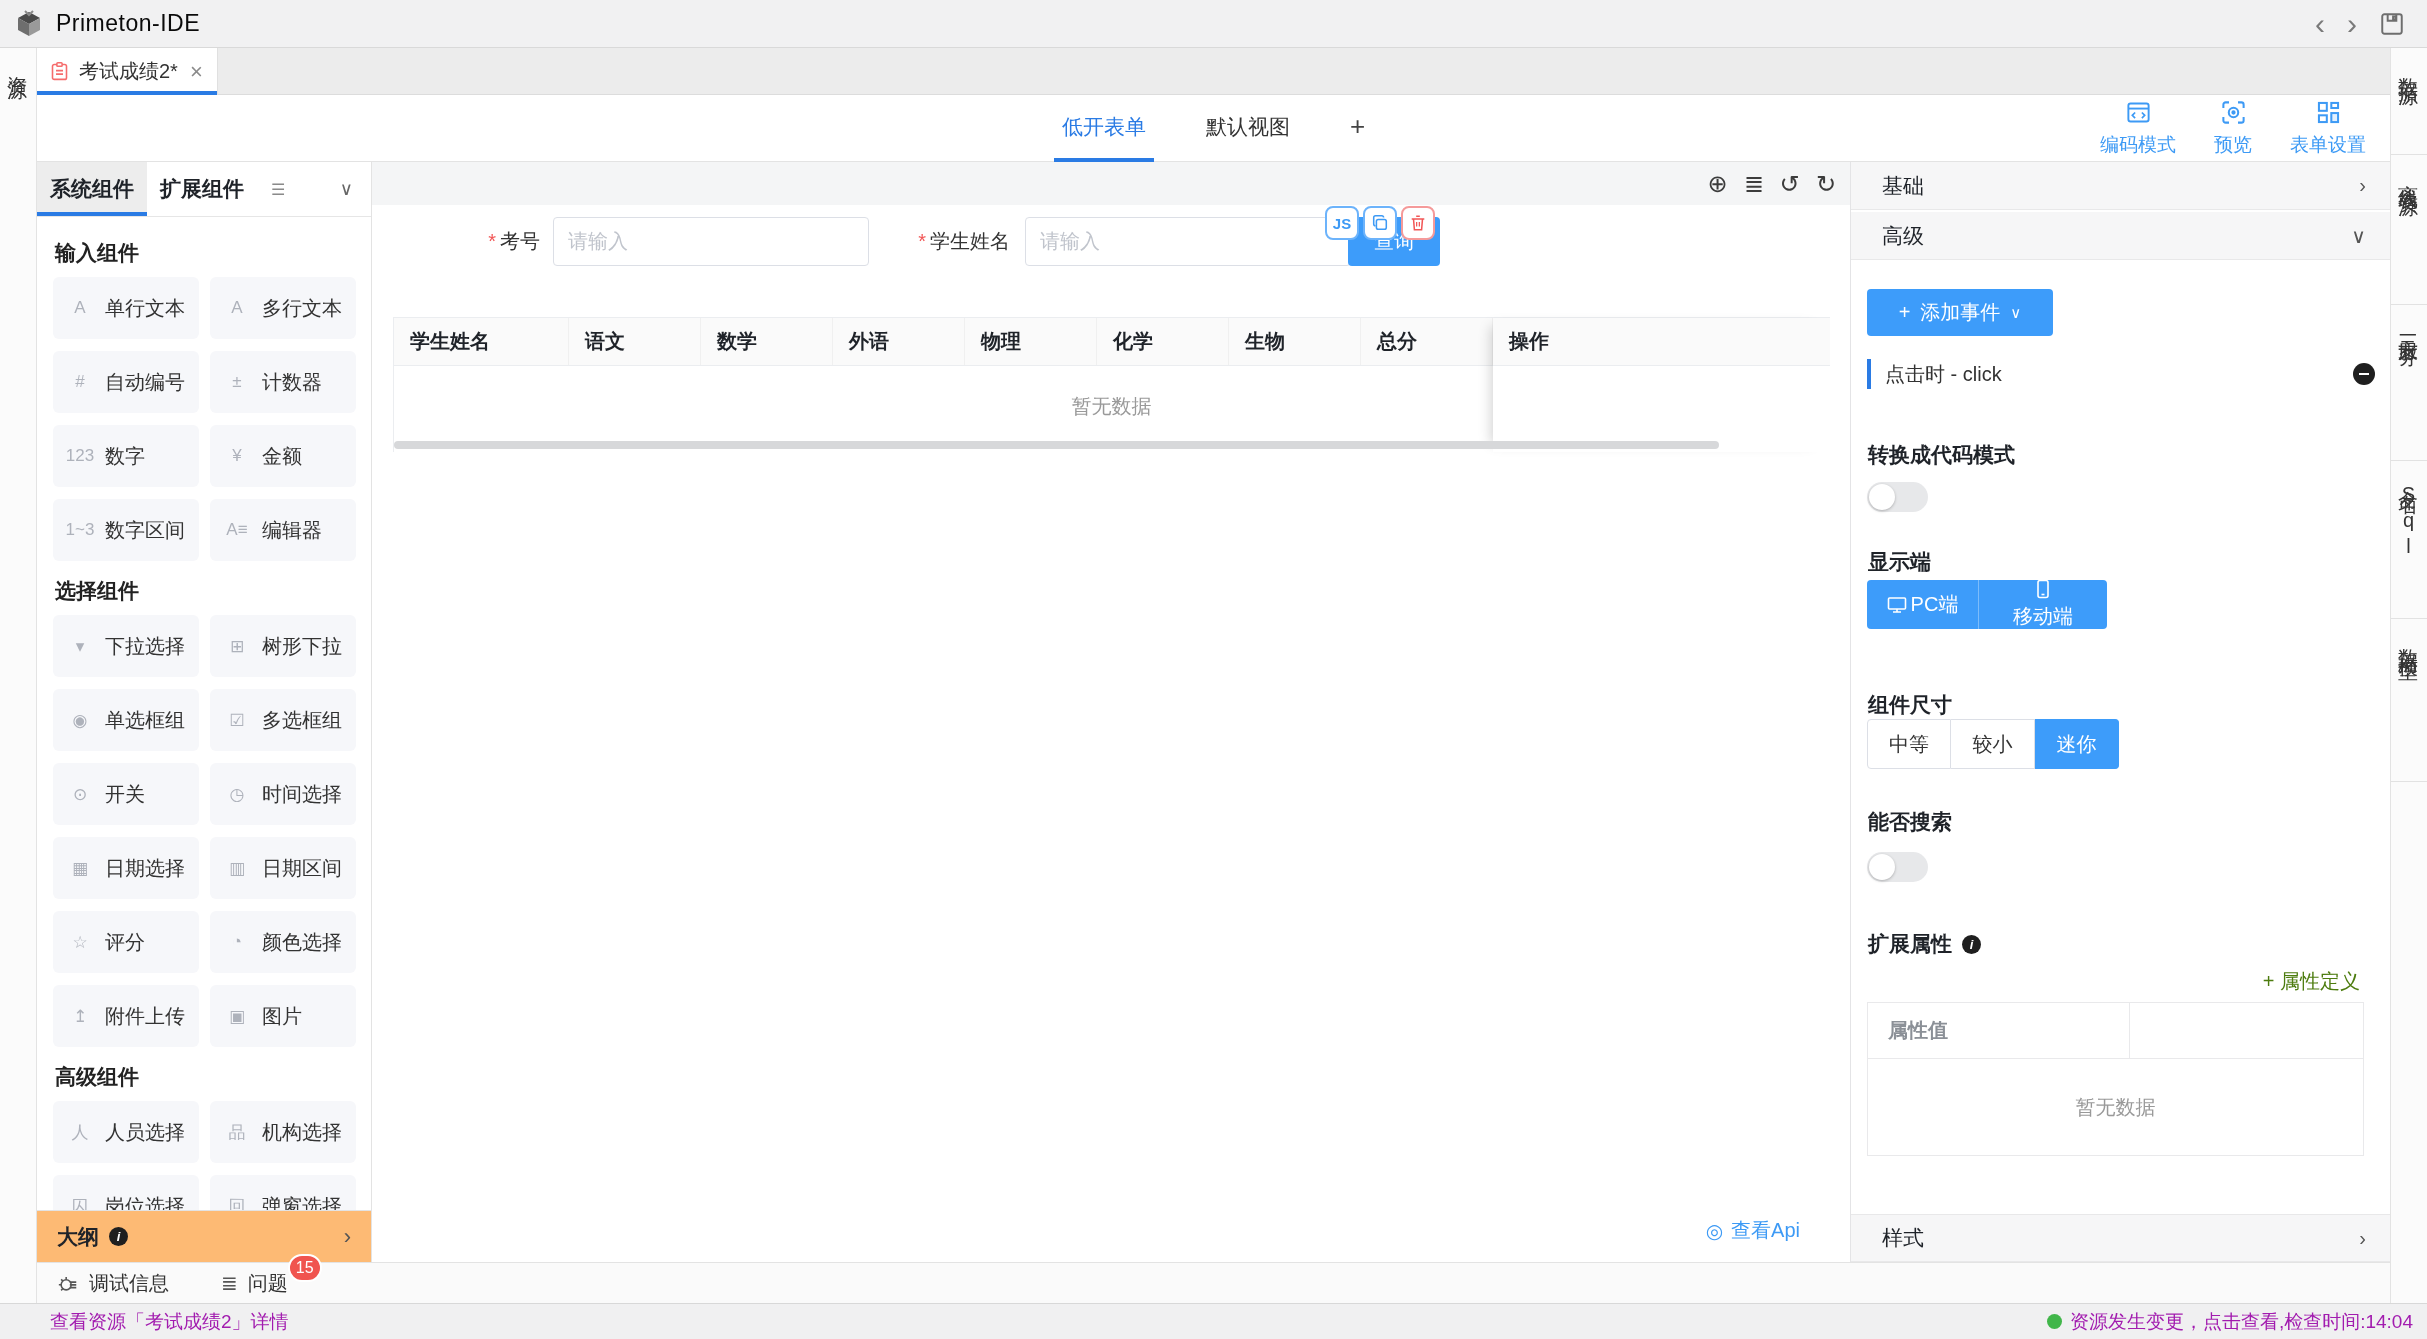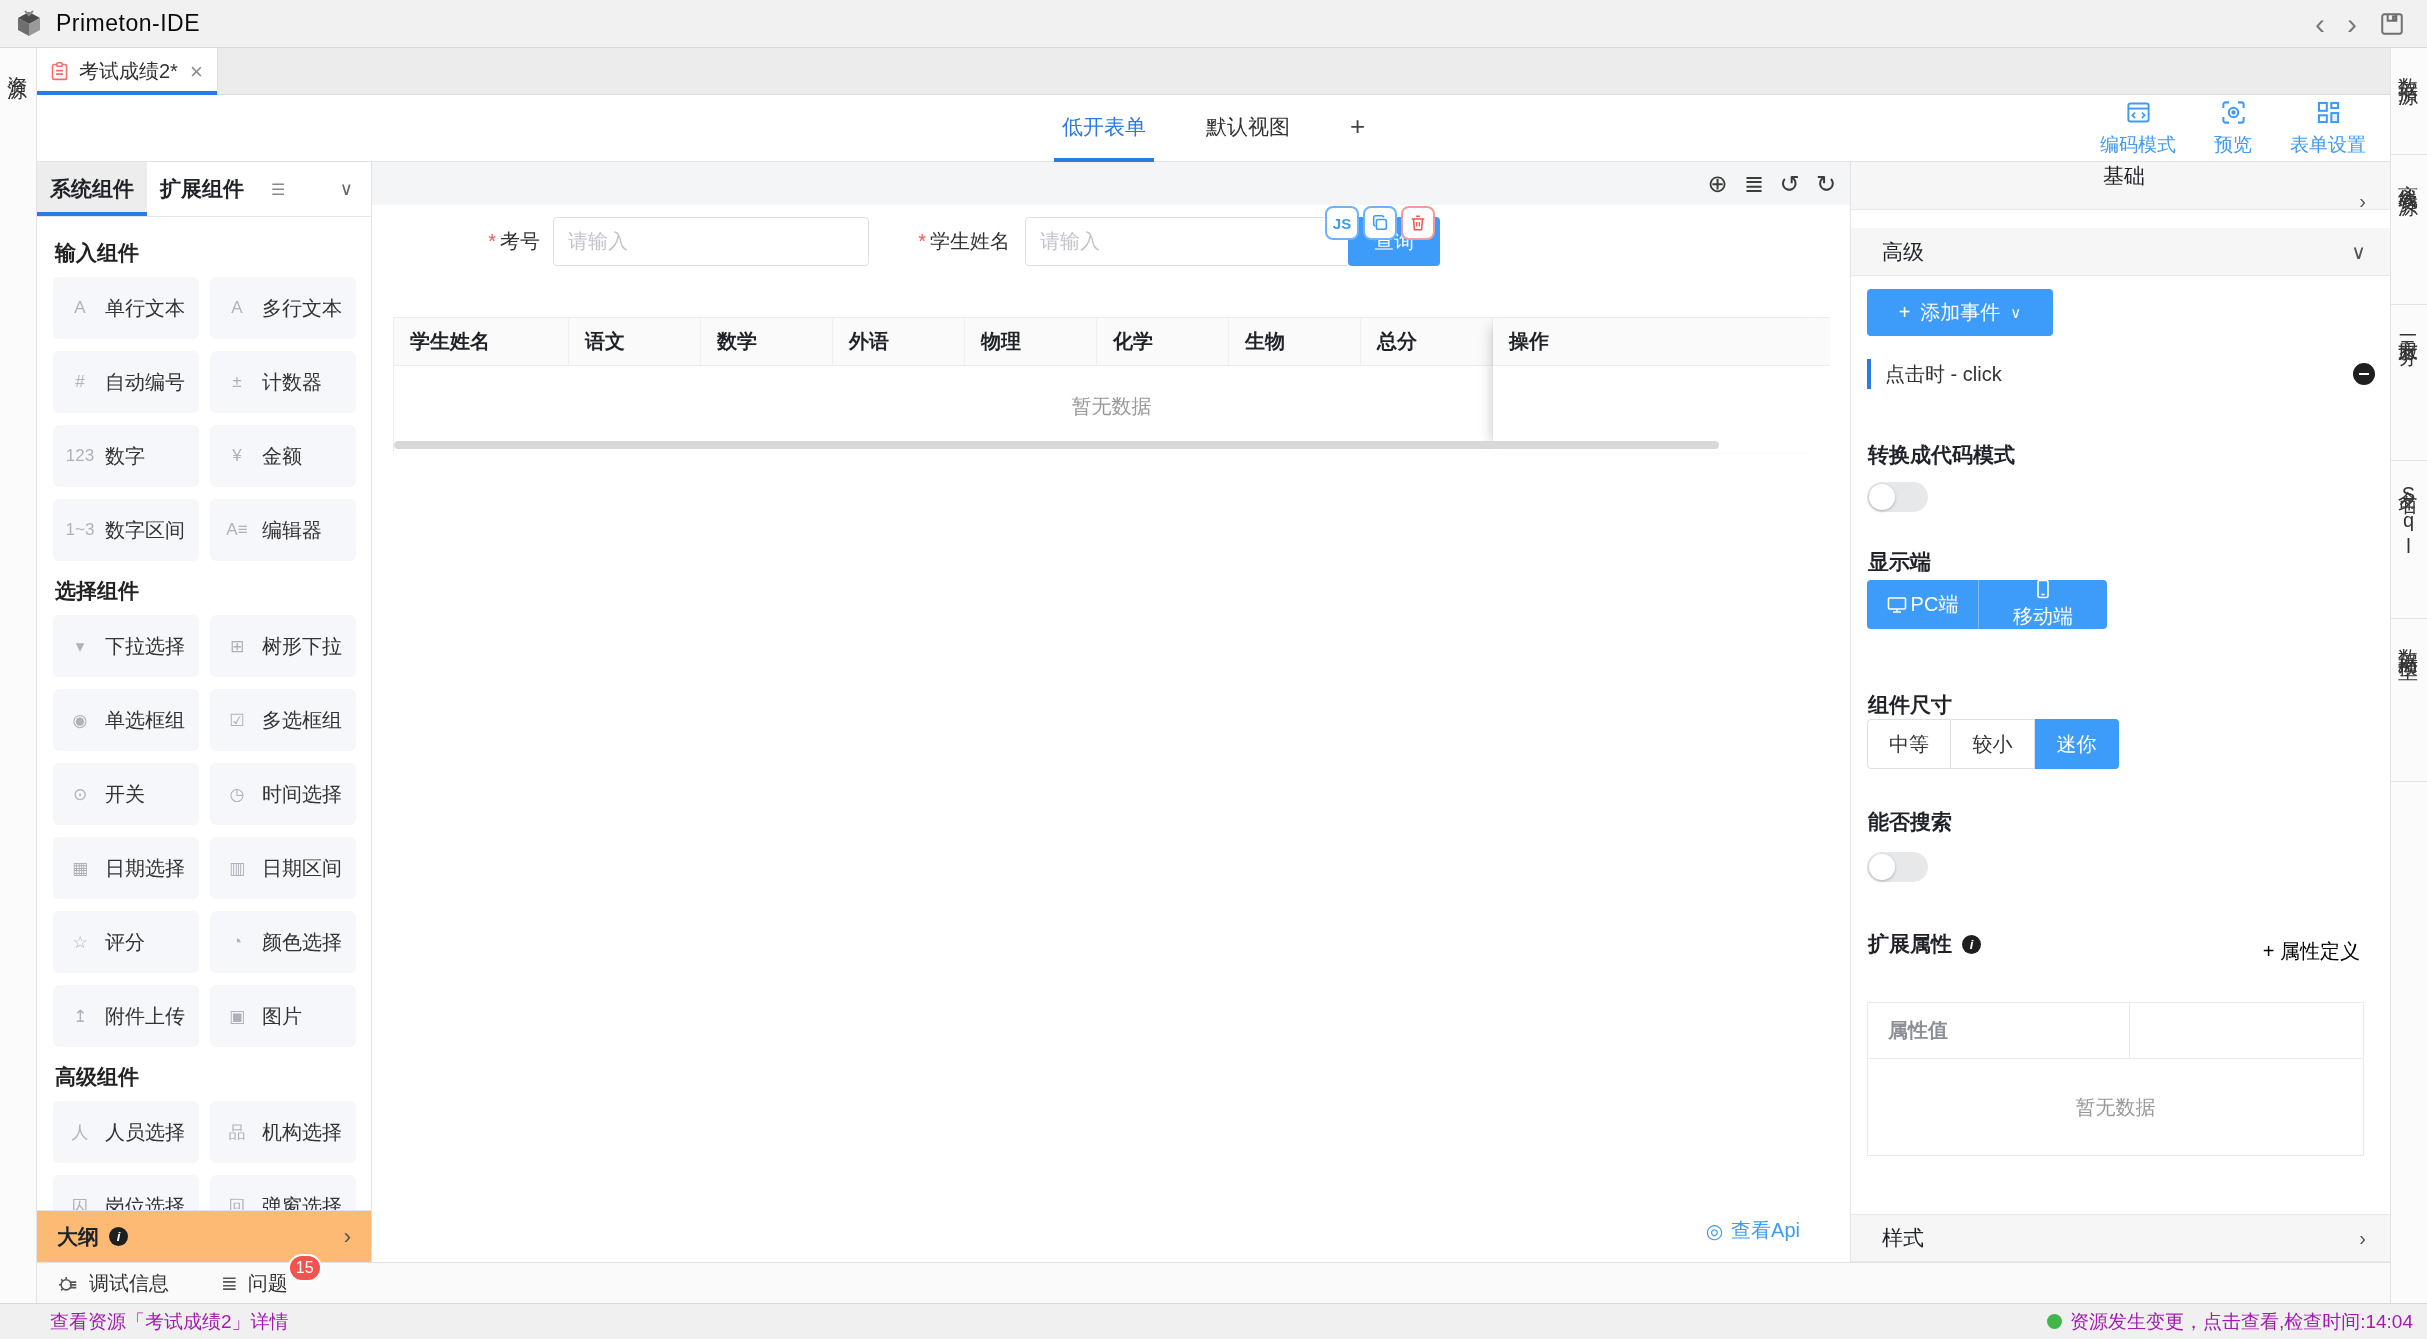--- a/index.html
+++ b/index.html
@@ -83,40 +83,40 @@
   #fixed-col .fc-head { height:48px; background:#fafafa; border-bottom:1px solid #ebedf0; font-size:20px; font-weight:600; color:#1f2329; padding-left:16px; line-height:47px; }
   #hscroll-thumb { position:absolute; left:0px; bottom:2px; width:1325px; height:8px; background:#d7d8da; border-radius:4px; cursor:pointer; }
   #view-api { position:absolute; right:50px; bottom:18px; display:flex; align-items:center; gap:8px; color:#3d9af5; font-size:20px; cursor:pointer; }
   #view-api .va-icon { font-size:20px; }
 
   
   #inspector { position:absolute; left:1850px; top:162px; width:540px; height:1100px; background:#fff; border-left:1px solid #e4e4e6; }
   .insp-row { height:48px; background:#f6f6f7; border-bottom:1px solid #e8e8e9; display:flex; align-items:center; padding:0 24px 0 31px; cursor:pointer; }
   .insp-row .ir-label { font-size:21px; color:#1f2329; }
   .insp-row .ir-chevron { margin-left:auto; font-size:20px; color:#555; }
-  #row-basic { margin-bottom:18px;flex-direction:column; }
+  #row-basic { margin-bottom:2px; }
   #add-event-btn { position:absolute; left:16px; top:127px; width:186px; height:47px; background:#3d9cfa; border:none; border-radius:4px; color:#fff; font-size:20px; cursor:pointer; font-family:inherit; display:flex; align-items:center; justify-content:center; gap:10px; }
   #event-item { position:absolute; left:16px; top:190px; width:508px; height:44px; display:flex; align-items:center; cursor:pointer; }
   #event-item .ev-bar { width:4px; height:30px; background:#2a7be4; margin-right:14px; }
   #event-item .ev-label { font-size:20px; color:#333; }
   .minus-circle { margin-left:auto; width:22px; height:22px; border-radius:50%; background:#1f1f1f; display:flex; align-items:center; justify-content:center; cursor:pointer; }
   .minus-circle::before { content:""; width:10px; height:2.5px; background:#fff; display:block; }
   .insp-label { position:absolute; left:17px; font-size:21px; font-weight:700; color:#1f2329; white-space:nowrap; display:flex; align-items:center; }
   .toggle { position:absolute; left:16px; width:61px; height:30px; border-radius:15px; background:#e7e8ea; cursor:pointer; }
   .toggle .knob { position:absolute; left:2px; top:2px; width:26px; height:26px; border-radius:50%; background:#fff; box-shadow:0 1px 3px rgba(0,0,0,.25); }
   #target-group { position:absolute; left:16px; top:418px; display:flex; }
   .target-btn { height:49px; background:#3d9cfa; color:#fff; font-size:20px; display:flex; align-items:center; justify-content:center; gap:4px; cursor:pointer; }
   .target-btn:first-child { width:112px; border-radius:4px 0 0 4px; border-right:1px solid #7cbcfb; }
   .target-btn:last-child { width:128px; border-radius:0 4px 4px 0;flex-direction:column; }
   #size-group { position:absolute; left:16px; top:557px; display:flex; }
   .size-opt { width:84px; height:50px; border:1px solid #dcdfe6; border-left-width:0; background:#fff; font-size:20px; color:#333; display:flex; align-items:center; justify-content:center; cursor:pointer; }
   .size-opt:first-child { border-left-width:1px; border-radius:4px 0 0 4px; }
   .size-opt:last-child { border-radius:0 4px 4px 0; }
   .size-opt.active { background:#3d9cfa; border-color:#3d9cfa; color:#fff; }
-  #prop-def-link { position:absolute; right:30px; top:776px; color:#000000; font-size:20px; cursor:pointer; }
+  #prop-def-link { position:absolute; right:30px; top:806px; color:#4d7c0f; font-size:20px; cursor:pointer; }
   #props-table { position:absolute; left:16px; top:840px; width:497px; border:1px solid #e9e9eb; }
   #props-head { display:flex; height:56px; border-bottom:1px solid #e9e9eb; }
   .ph-cell { font-size:20px; font-weight:700; color:#8b9097; line-height:55px; padding-left:20px; }
   .ph-cell:first-child { width:53%; border-right:1px solid #e9e9eb; }
   #props-empty { height:96px; text-align:center; line-height:96px; color:#999; font-size:20px; }
   #row-style { position:absolute; left:0; bottom:0; width:100%; border-top:1px solid #e8e8e9; }
 
   
   #debugbar { position:absolute; left:37px; top:1262px; width:2353px; height:41px; background:#fafafa; border-top:1px solid #e3e3e3; display:flex; align-items:center; padding-left:20px; }
   .debug-item { display:flex; align-items:center; gap:10px; font-size:20px; color:#333; cursor:pointer; position:relative; }

